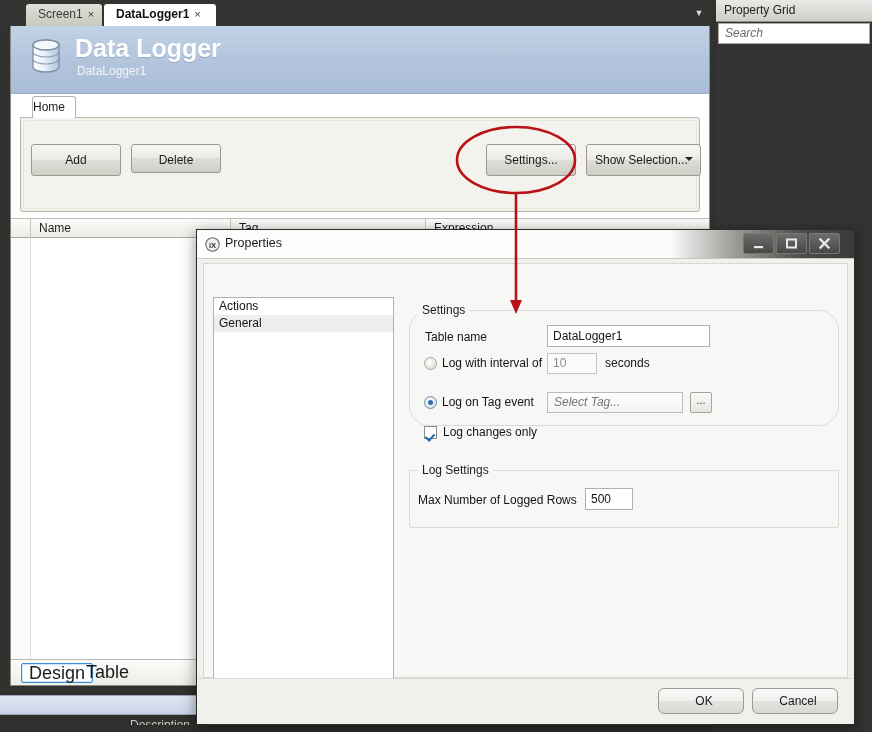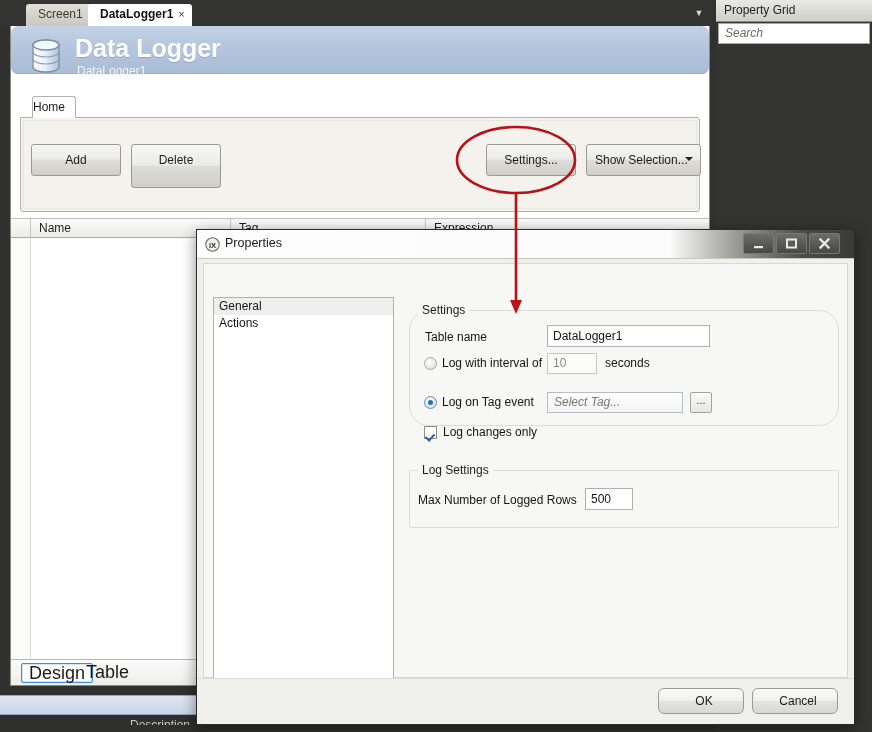--- a/index.html
+++ b/index.html
@@ -58,24 +58,23 @@
   
   .editor {
     position: absolute; left: 10px; top: 26px; width: 700px; height: 660px;
     background: #ffffff;
     border: 1px solid #8a8a84;
     border-top: none;
   }
 
   
   .banner {
-    position: absolute; left: 0; top: 0; right: 0; height: 48px;
+    position: absolute; left: 0; top: 0; right: 0; height: 68px;
     background: linear-gradient(to bottom, #c3d2e6 0%, #b4c6dd 45%, #a9bdd6 100%);
     border-bottom: 1px solid #98add0;
-    border-radius: 7px;
   }
   .banner-icon { position: absolute; left: 16px; top: 12px; width: 42px; height: 38px; }
   .banner-title {
     position: absolute; left: 64px; top: 8px;
     font-size: 25px; font-weight: bold; color: #ffffff;
     letter-spacing: 0px;
     text-shadow: 0 1px 0 rgba(120,140,170,.5);
   }
   .banner-sub {
     position: absolute; left: 66px; top: 38px;
@@ -110,21 +109,21 @@
     background: linear-gradient(to bottom, #f6f6f4 0%, #ebebe7 48%, #dedeD8 50%, #cfcfc8 100%);
     border: 1px solid #9a9a92;
     border-radius: 3px;
     font-size: 12px; color: #1b1b1b;
     text-align: center;
     cursor: pointer;
     line-height: 1;
   }
   .btn span { display: block; }
   .btn-add { left: 10px; top: 26px; width: 90px; height: 32px; padding-top: 9px; }
-  .btn-del { left: 110px; top: 26px; width: 90px; height: 44px; padding-top: 9px; }
+  .btn-del { left: 110px; top: 26px; width: 90px; height: 29px; padding-top: 9px; }
   .btn-settings { left: 465px; top: 26px; width: 90px; height: 32px; padding-top: 9px; }
   .btn-showsel {
     left: 565px; top: 26px; width: 115px; height: 32px;
     padding-top: 9px; text-align: left; padding-left: 8px;
   }
   .btn-showsel .caret {
     position: absolute; right: 7px; top: 12px;
     width: 0; height: 0;
     border-left: 4px solid transparent; border-right: 4px solid transparent;
     border-top: 4px solid #232323;
@@ -352,21 +351,21 @@
 </head>
 <body>
 
 <div id="root">
   <div class="ide-bg"></div>
 
   <div class="tabstrip">
     <div class="tab inactive" style="left:26px;width:76px;">
       <span>Screen1</span><span class="x">×</span>
     </div>
-    <div class="tab active" style="left:88px;width:104px;">
+    <div class="tab active" style="left:104px;width:112px;">
       <span>DataLogger1</span><span class="x">×</span>
     </div>
     <div class="tabdrop">▼</div>
   </div>
 
   <div class="editor">
 
     <div class="banner">
       <div class="banner-icon">
         <svg width="42" height="38" viewBox="0 0 42 38">
@@ -459,22 +458,22 @@
       <div class="wbtn wbtn-close">
         <svg width="29" height="19" viewBox="0 0 29 19">
           <path d="M10.5 5.5 L18.5 13.5 M18.5 5.5 L10.5 13.5" stroke="#e9e9e7" stroke-width="2.3" stroke-linecap="square"></path>
         </svg>
       </div>
     </div>
 
     <div class="dlg-body">
 
       <div class="catlist">
+        <div class="catitem">Actions</div>
         <div class="catitem sel">General</div>
-        <div class="catitem">Actions</div>
       </div>
 
       <div class="gbox gbox-settings">
         <div class="gbox-label">Settings</div>
 
         <div class="flbl" style="left:15px; top:19px;">Table name</div>
         <div class="ftext" style="left:137px; top:14px; width:163px; height:22px; line-height:20px;">DataLogger1</div>
 
         <div class="radio" style="left:14px; top:46px;"></div>
         <div class="flbl" style="left:32px; top:45px;">Log with interval of</div>

